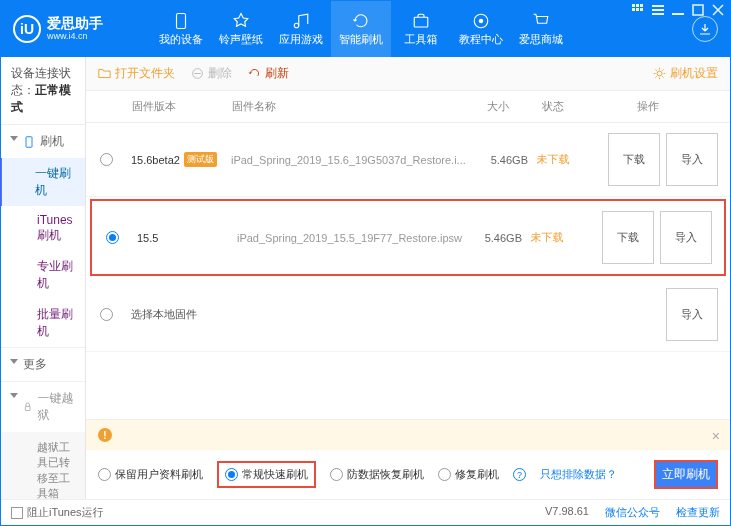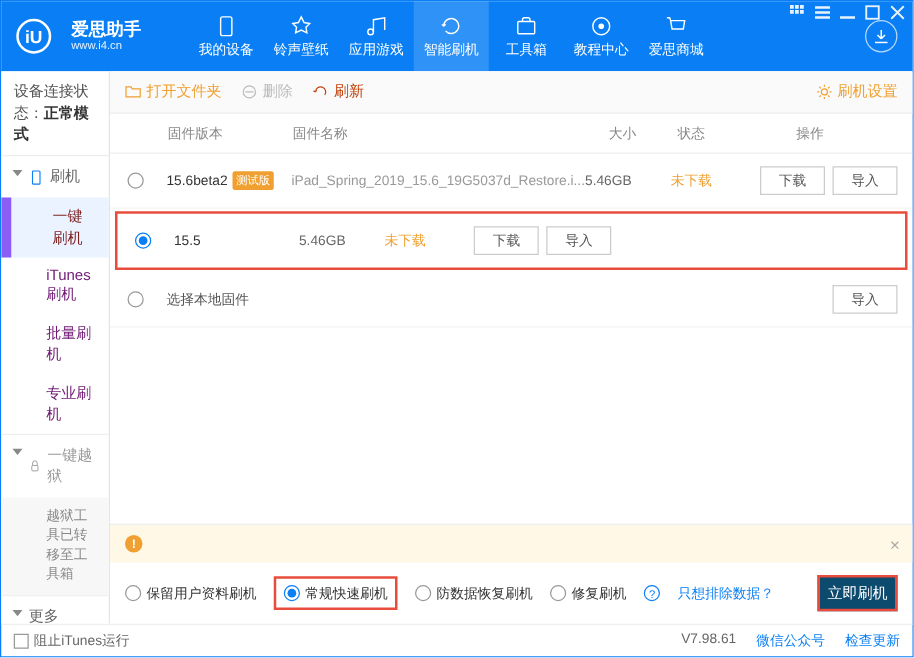--- a/index.html
+++ b/index.html
@@ -1,40 +1,40 @@
 <!DOCTYPE html>
 <html><head>
 <meta charset="utf-8">
 <style>
 *{margin:0;padding:0;box-sizing:border-box;font-family:"Microsoft YaHei",Arial,sans-serif}
 body{width:731px;height:526px;background:#f5f5f5;font-size:12px;color:#333;overflow:hidden}
 .window{width:731px;height:526px;background:#fff;display:flex;flex-direction:column;border:1px solid #0a7ff5}
 .titlebar{height:56px;background:linear-gradient(#0a7ff5,#0a7ff5);display:flex;align-items:stretch;color:#fff}
 .logo-area{display:flex;align-items:center;padding:0 12px;width:150px}
-.logo-circle{width:28px;height:28px;border:2px solid #fff;border-radius:50%;display:flex;align-items:center;justify-content:center;font-weight:bold;font-size:14px;margin-right:16px}
+.logo-circle{width:28px;height:28px;border:2px solid #fff;border-radius:50%;display:flex;align-items:center;justify-content:center;font-weight:bold;font-size:14px;margin-right:6px}
 .logo-text{display:flex;flex-direction:column;line-height:1.1}
 .logo-title{font-size:14px;font-weight:bold}
 .logo-sub{font-size:9px;opacity:.9}
 .navbar{display:flex;flex:1}
 .nav-item{flex:0 0 60px;display:flex;flex-direction:column;align-items:center;justify-content:center;font-size:11px;cursor:pointer;position:relative}
 .nav-item.active{background:rgba(255,255,255,.15)}
 .nav-icon{width:18px;height:18px;margin-bottom:2px;fill:#fff}
 .win-controls{position:absolute;top:4px;right:6px;display:flex;gap:6px}
 .win-btn{width:14px;height:12px;cursor:pointer;fill:#fff;opacity:.9}
 .orb{width:26px;height:26px;border:1.5px solid rgba(255,255,255,.7);border-radius:50%;display:flex;align-items:center;justify-content:center;margin:auto 12px auto 0}
 .body{flex:1;display:flex;overflow:hidden}
 .sidebar{width:150px;background:#fff;border-right:1px solid #e5e5e5;display:flex;flex-direction:column;font-size:12px}
 .conn-status{padding:8px 10px;border-bottom:1px solid #eee;color:#555}
 .conn-status b{color:#333}
 .side-group{border-bottom:1px solid #f0f0f0}
 .side-head{padding:8px 10px 8px 22px;color:#666;display:flex;align-items:center;position:relative;cursor:pointer}
 .side-head::before{content:"";position:absolute;left:9px;top:11px;width:0;height:0;border-left:4px solid transparent;border-right:4px solid transparent;border-top:5px solid #888}
 .side-icon{width:12px;height:12px;margin-right:5px;fill:#0a7ff5}
 .side-item{padding:7px 10px 7px 36px;cursor:pointer;color:#701a75}
-.side-item.active{background:#eaf3ff;color:#7f1d1d;border-left:8px solid #8b5cf6;padding-left:33px}
+.side-item.active{background:#eaf3ff;color:#0369a1;border-left:1px solid #8b5cf6;padding-left:33px}
 .side-note{padding:8px 10px 8px 36px;background:#f7f7f7;color:#888;font-size:11px;line-height:1.4}
 .main{flex:1;display:flex;flex-direction:column;background:#fff}
 .toolbar{height:34px;background:#fafafa;border-bottom:1px solid #eee;display:flex;align-items:center;padding:0 12px;gap:16px;font-size:12px}
 .tb-item{display:flex;align-items:center;gap:4px;color:#666;cursor:pointer}
 .tb-item.orange{color:#f0a030}
 .tb-item.disabled{color:#bbb}
 .tb-right{margin-left:auto;color:#f0a030;display:flex;align-items:center;gap:4px}
 .table-head{display:flex;padding:8px 12px 8px 46px;border-bottom:1px solid #eee;color:#888;font-size:11px}
 .col-ver{width:100px}
 .col-name{flex:1}
@@ -42,35 +42,35 @@
 .col-status{width:50px;text-align:center}
 .col-ops{width:140px;text-align:center}
 .fw-row{display:flex;align-items:center;padding:10px 12px 10px 14px;border-bottom:1px solid #f3f3f3;font-size:11px}
 .fw-row.highlighted{border:2px solid #e74c3c;margin:2px 4px}
 .radio{width:13px;height:13px;border:1.5px solid #999;border-radius:50%;margin-right:18px;cursor:pointer;display:flex;align-items:center;justify-content:center;flex-shrink:0}
 .radio.checked{border-color:#0a7ff5}
 .radio.checked::after{content:"";width:7px;height:7px;background:#0a7ff5;border-radius:50%}
 .fw-ver{width:100px;display:flex;align-items:center;gap:4px}
 .beta-tag{background:#f0a030;color:#fff;font-size:9px;padding:1px 3px;border-radius:2px}
 .fw-name{flex:1;color:#999;white-space:nowrap;overflow:hidden;text-overflow:ellipsis}
-.fw-size{width:60px;text-align:left;color:#666}
+.fw-size{width:60px;text-align:right;color:#666}
 .fw-status{width:50px;text-align:center;color:#f0a030}
 .fw-ops{width:140px;display:flex;gap:6px;justify-content:flex-end}
-.mini-btn{border:1px solid #ccc;background:#fff;padding:3px 14px;font-size:11px;cursor:pointer;color:#555}
+.mini-btn{border:1px solid #ccc;background:#fff;padding:18px 14px;font-size:11px;cursor:pointer;color:#555}
 .footer{margin-top:auto;border-top:1px solid #eee}
 .alert{background:#fff8e6;padding:8px 12px;display:flex;align-items:center;gap:6px;font-size:11px;color:#8a6d3b;position:relative}
 .alert-icon{width:14px;height:14px;background:#f0a030;border-radius:50%;color:#fff;display:flex;align-items:center;justify-content:center;font-size:10px;font-weight:bold}
 .alert-close{position:absolute;right:10px;top:8px;cursor:pointer;color:#aaa;font-size:14px}
 .flash-opts{padding:10px 12px;display:flex;align-items:center;gap:14px;font-size:11px}
 .flash-radio{display:flex;align-items:center;gap:4px;cursor:pointer}
 .flash-radio .radio{margin-right:0}
 .flash-opts .boxed{border:2px solid #e74c3c;padding:4px 6px}
 .help-icon{width:13px;height:13px;border:1px solid #0a7ff5;border-radius:50%;color:#0a7ff5;display:inline-flex;align-items:center;justify-content:center;font-size:9px}
 .link{color:#0a7ff5;cursor:pointer}
-.primary-btn{margin-left:auto;background:#0c4a6e;color:#fff;border:none;padding:8px 28px;font-size:12px;cursor:pointer}
+.primary-btn{margin-left:auto;background:#3b82f6;color:#fff;border:none;padding:8px 28px;font-size:12px;cursor:pointer}
 .statusbar{height:26px;border-top:1px solid #eee;display:flex;align-items:center;padding:0 10px;font-size:11px;color:#666;gap:32px}
 .statusbar .right{margin-left:auto;display:flex;gap:16px}
 .chk{width:12px;height:12px;border:1px solid #999;display:inline-block;margin-right:4px;vertical-align:middle;cursor:pointer}
 .tb-ic{width:13px;height:13px;fill:currentColor}
 </style>
 </head>
 <body>
 
 <div class="window">
   <div class="titlebar">
@@ -164,38 +164,38 @@
       <div class="conn-status"><span>设备连接状态：</span><b>正常模式</b></div>
       <div class="side-group">
         <div class="side-head">
             <svg class="side-icon" viewBox="0 0 16 16">
               <rect x="4" y="1" width="8" height="14" rx="1" fill="none" stroke="#0a7ff5" stroke-width="1.2"></rect>
             </svg>
             <span>刷机</span>
           </div>
         <div class="side-item active">一键刷机</div>
         <div class="side-item">iTunes刷机</div>
+        <div class="side-item">专业刷机</div>
         <div class="side-item">批量刷机</div>
-        <div class="side-item">专业刷机</div>
+      </div>
+      <div class="side-group">
+        <div class="side-head">
+            <span>更多</span>
+          </div>
+
       </div>
       <div class="side-group">
         <div class="side-head">
             <svg class="side-icon" viewBox="0 0 16 16" style="fill:#999">
               <rect x="4" y="7" width="8" height="7" rx="1" fill="none" stroke="#999" stroke-width="1.2"></rect>
               <path d="M5 7V4a3 3 0 016 0v3" fill="none" stroke="#999" stroke-width="1.2"></path>
             </svg>
             <span style="color:#999">一键越狱</span>
           </div>
         <div class="side-note">越狱工具已转移至工具箱</div>
-      </div>
-      <div class="side-group">
-        <div class="side-head">
-            <span>更多</span>
-          </div>
-
       </div>
 
     </div>
 
     <div class="main">
       <div class="toolbar">
         <div class="tb-item orange">
             <svg class="tb-ic" viewBox="0 0 16 16">
               <path d="M1 3h5l1 2h8v8H1z" fill="none" stroke="currentColor" stroke-width="1.2"></path>
             </svg>
@@ -243,20 +243,21 @@
             <button class="mini-btn">下载</button>
             <button class="mini-btn">导入</button>
           </div>
       </div>
 
       <div class="fw-row highlighted">
         <div class="radio checked"></div>
         <div class="fw-ver">
             <span>15.5</span>
           </div>
+        <div class="fw-name">iPad_Spring_2019_15.5_19F77_Restore.ipsw</div>
         <div class="fw-size">5.46GB</div>
         <div class="fw-status">未下载</div>
         <div class="fw-ops">
             <button class="mini-btn">下载</button>
             <button class="mini-btn">导入</button>
           </div>
       </div>
 
       <div class="fw-row">
         <div class="radio"></div>

